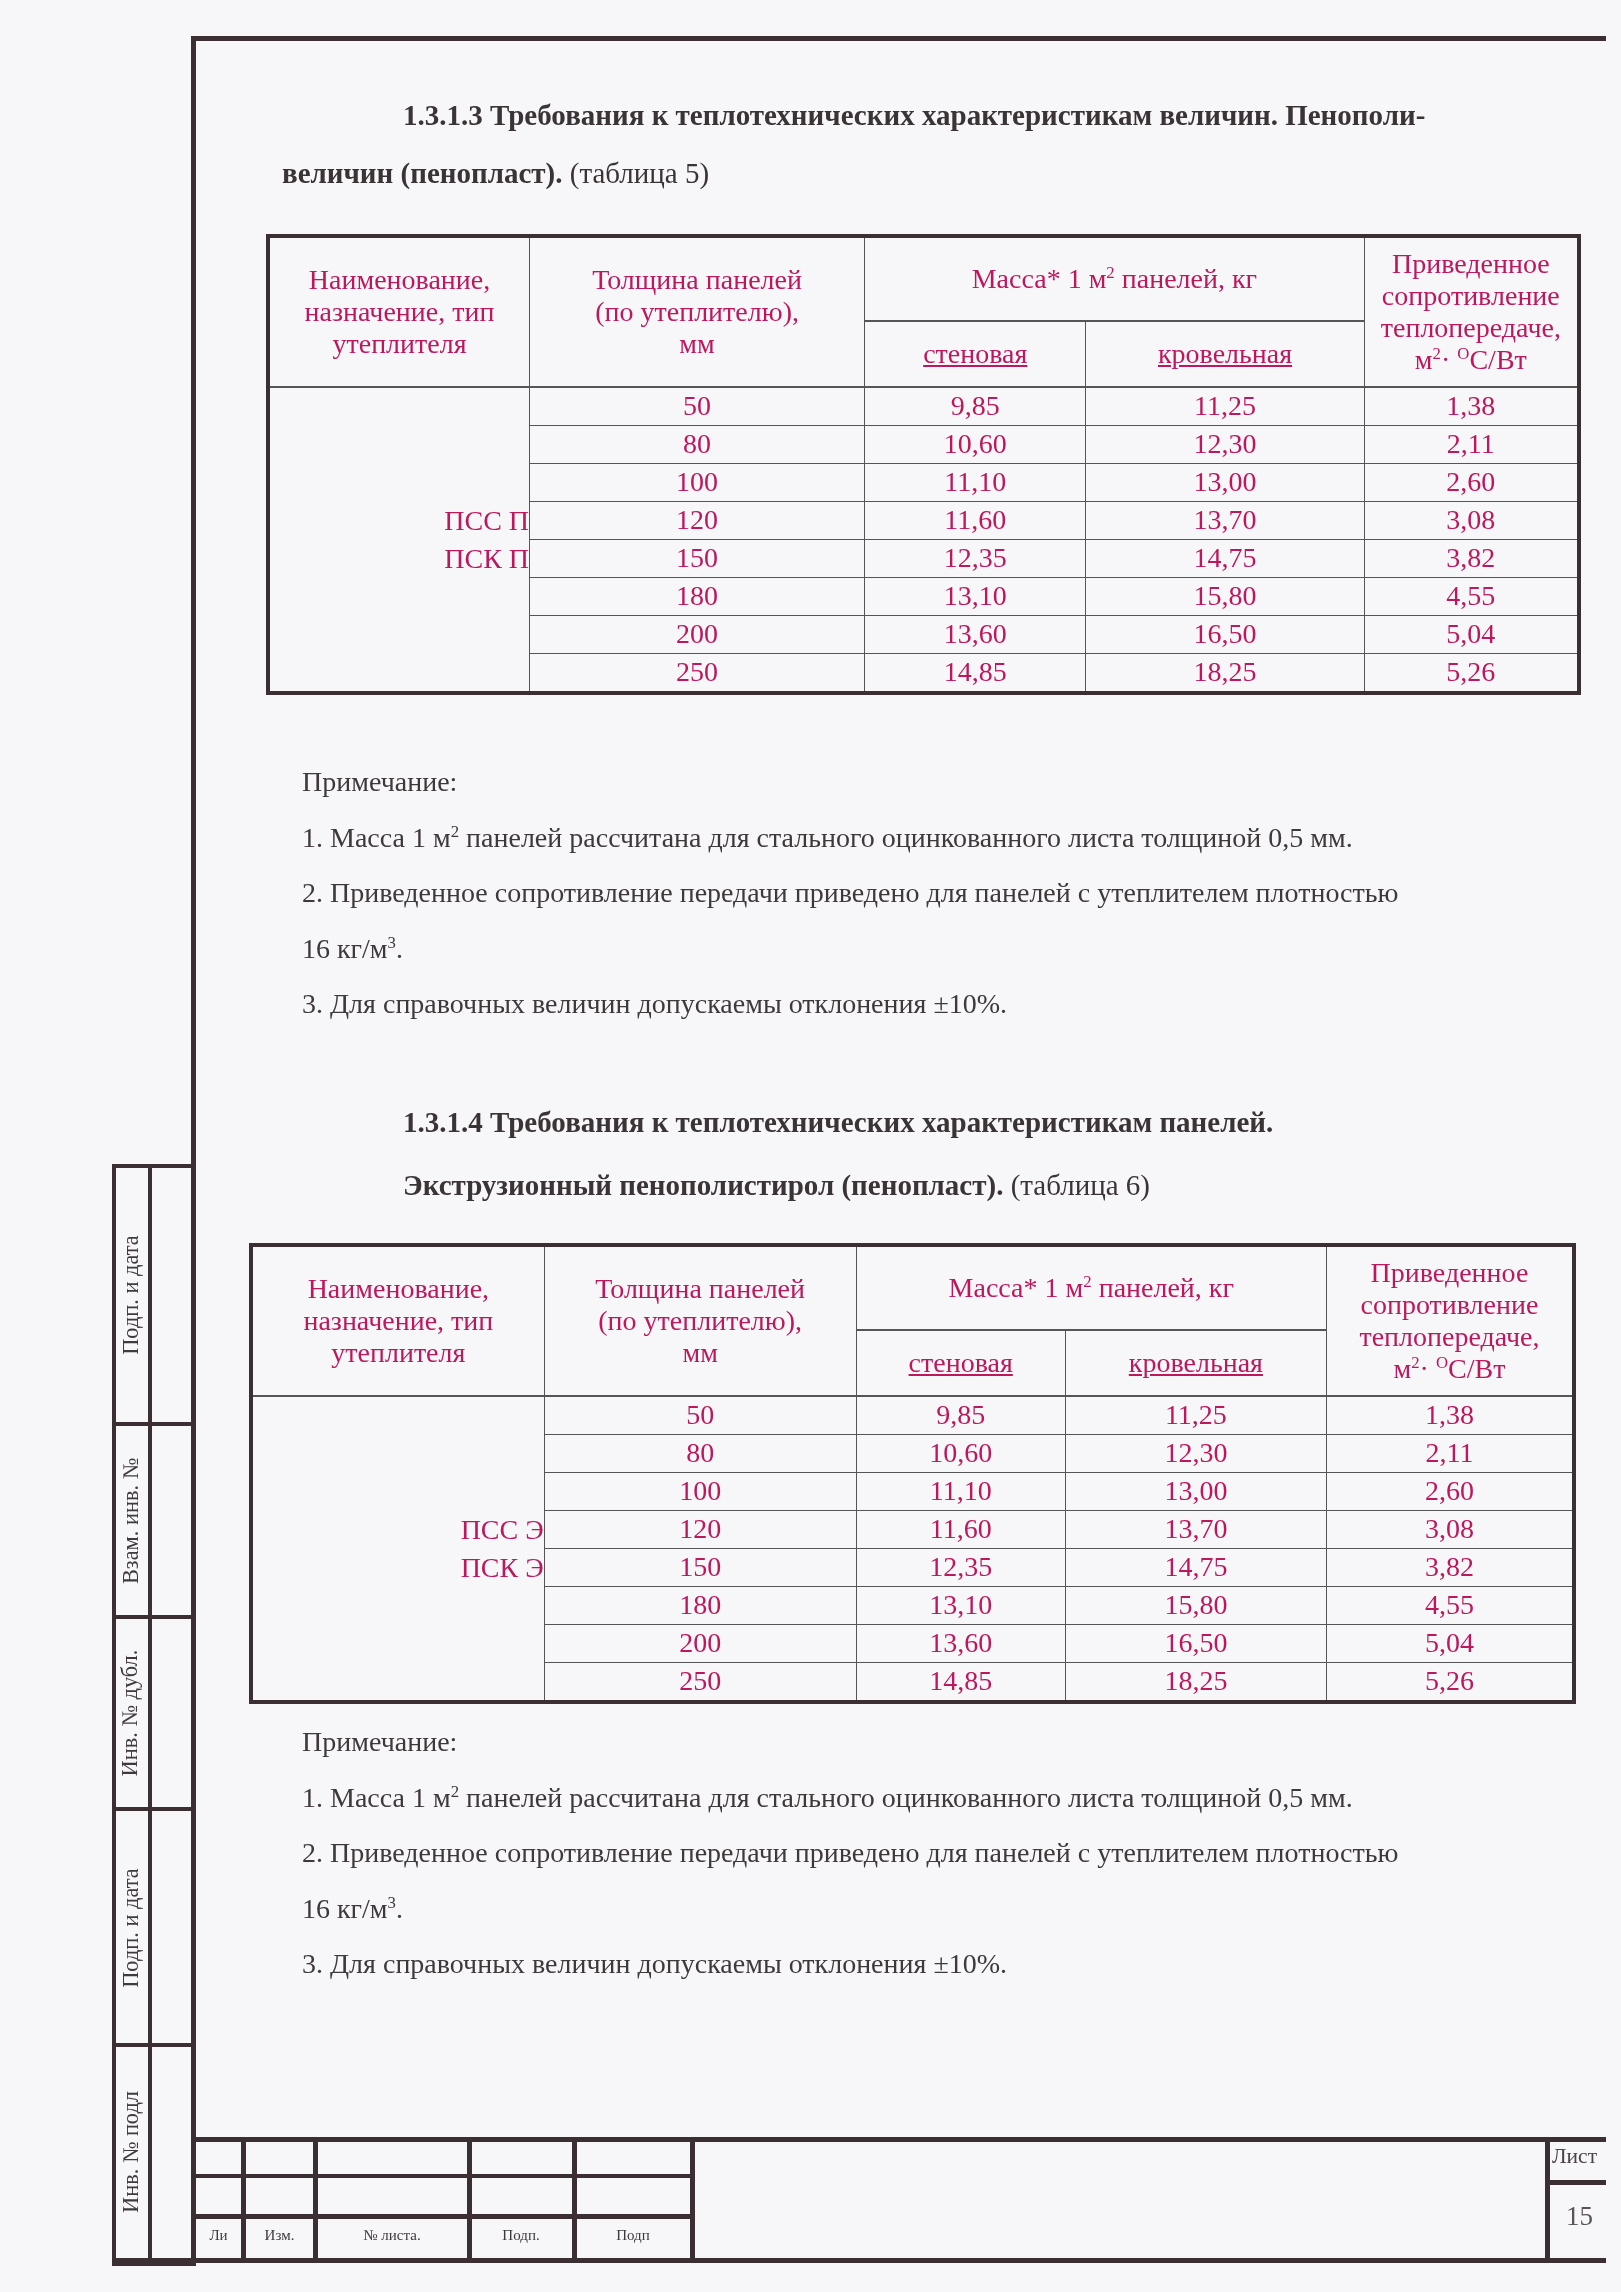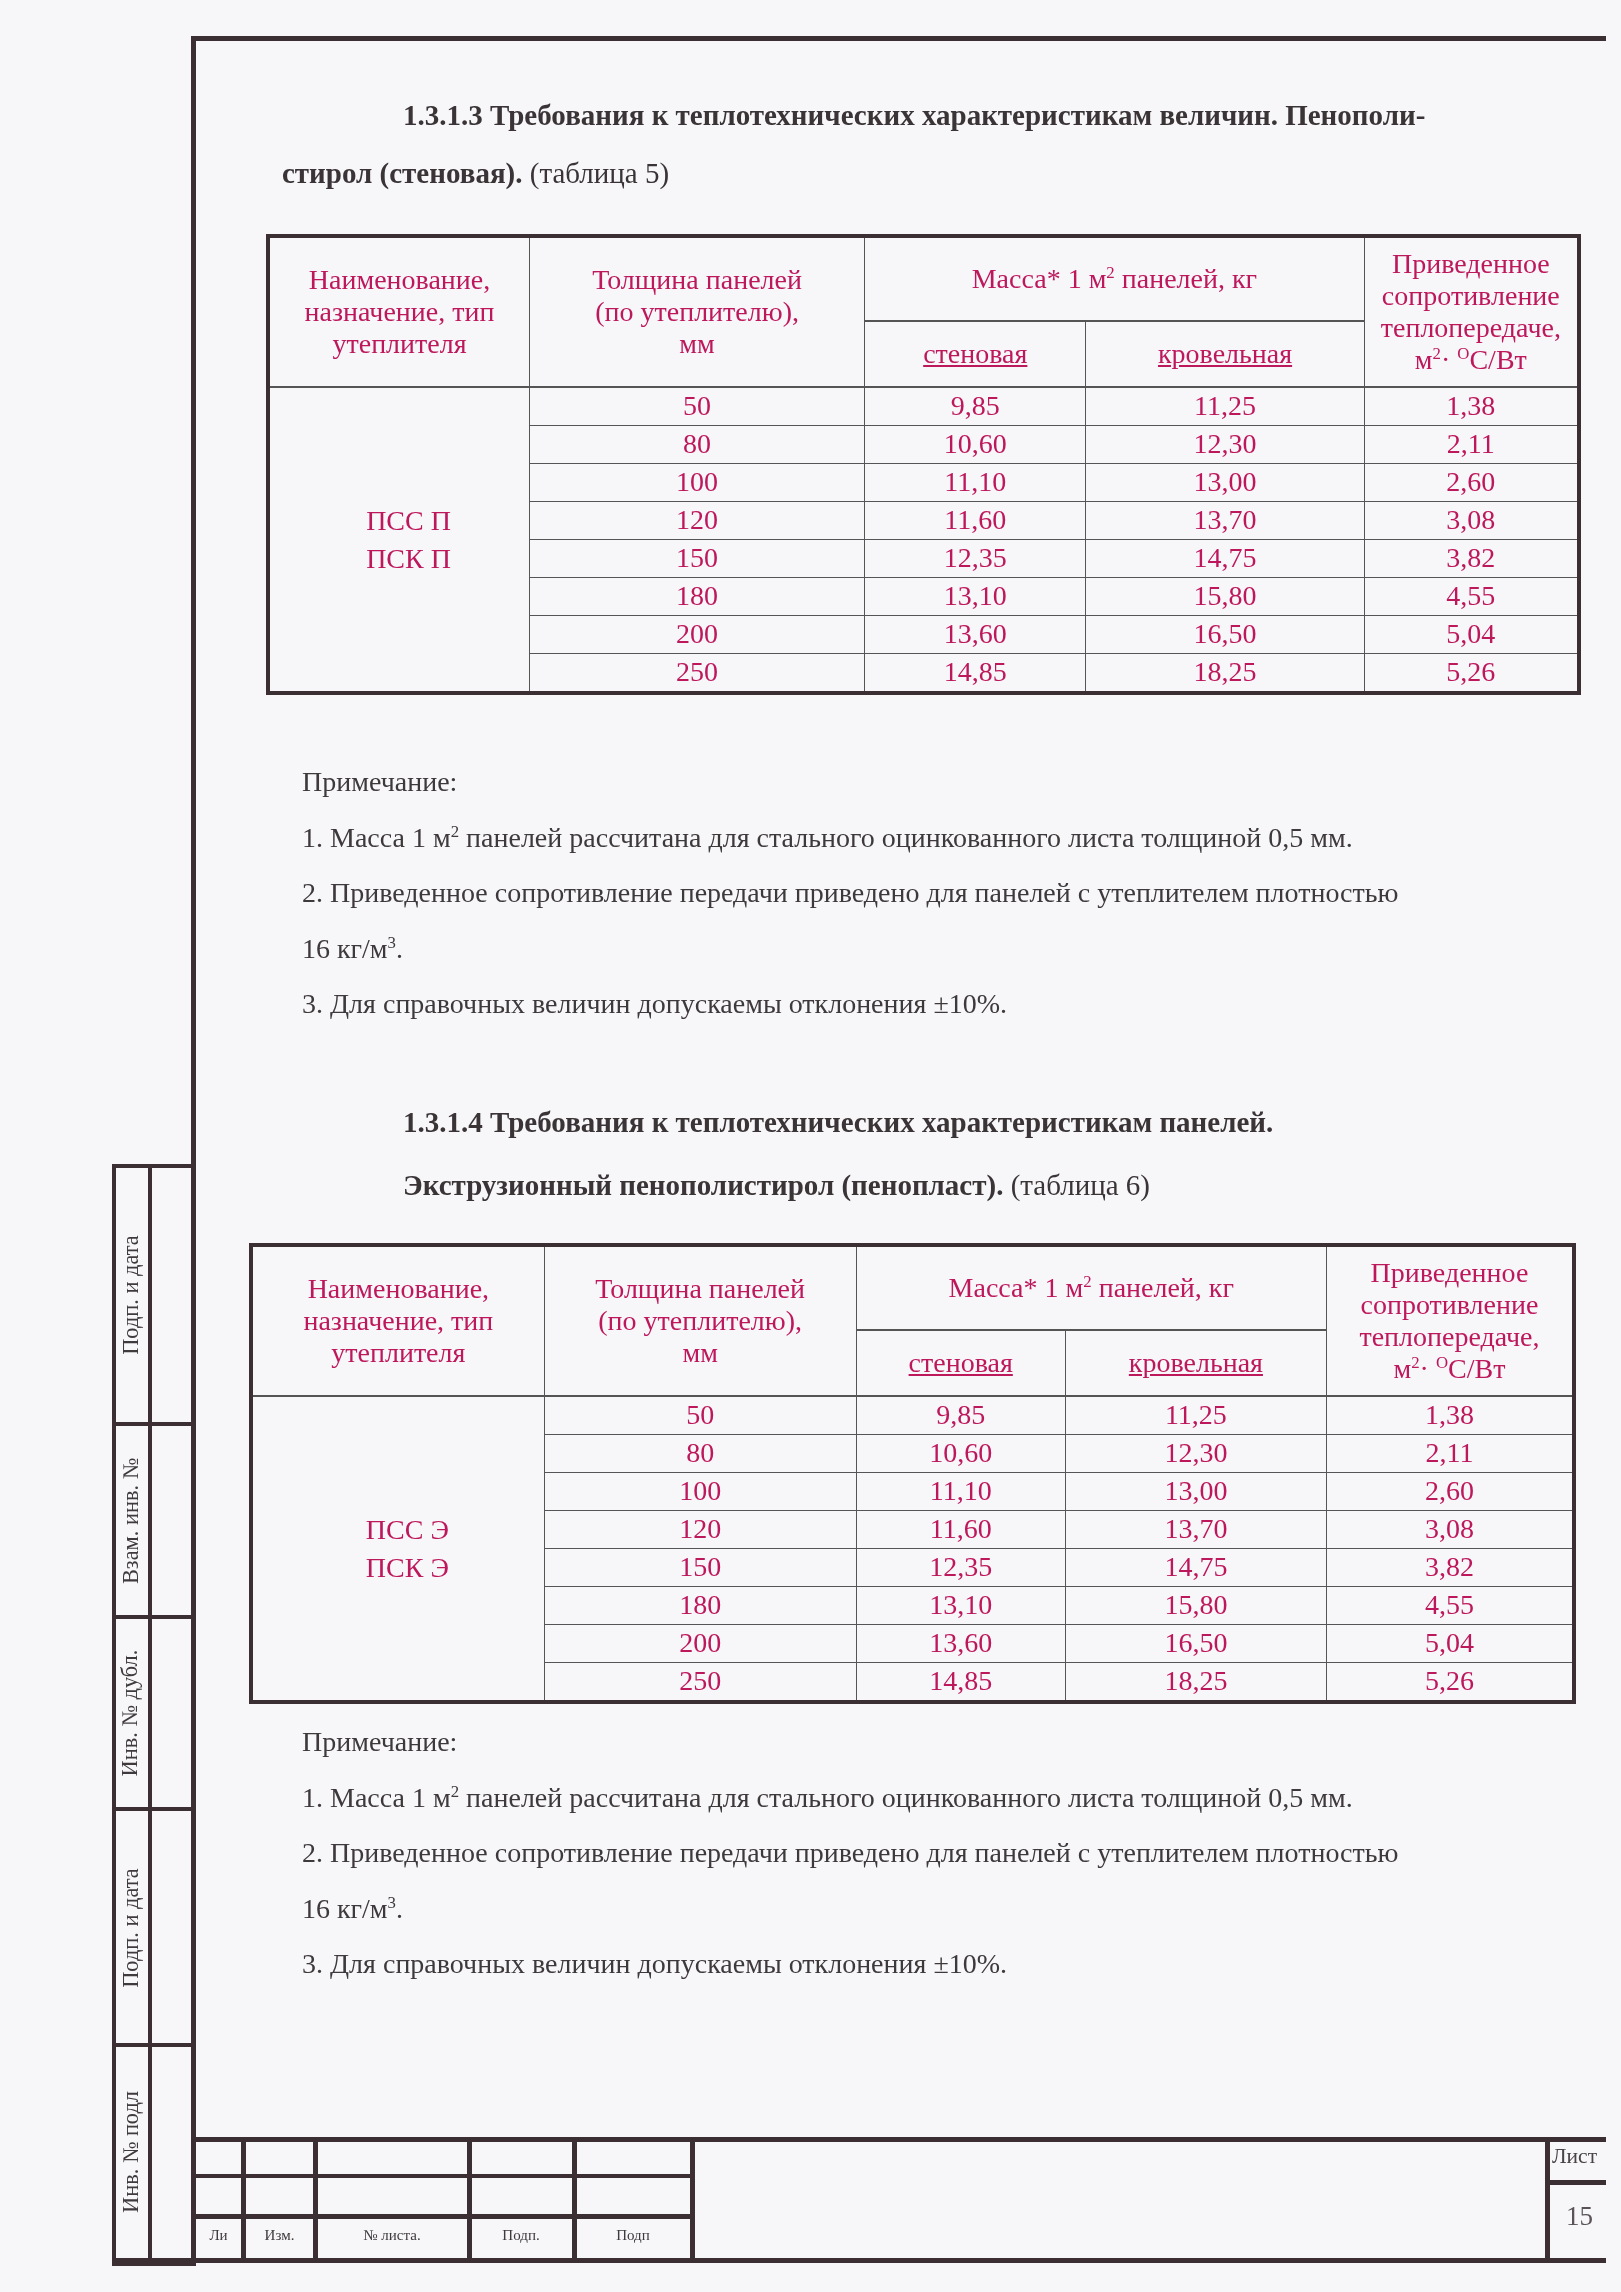--- a/index.html
+++ b/index.html
@@ -42,21 +42,21 @@
     table.spec td, table.spec th {
       border: 1.8px solid #555;
       font-weight: normal; text-align: center; padding: 0;
       line-height: 1.15;
     }
     table.spec thead tr.h1 th { height: 82px; }
     table.spec thead tr.h2 th { height: 64px; text-decoration: underline; }
     table.spec thead tr.h2 th { border-top: 2.7px solid #555; }
     table.spec tbody td { height: 37px; }
     table.spec tbody tr:first-child td { border-top: 2.7px solid #555; }
-    table.spec tbody tr td.type { text-align: center; padding-left: 18px; vertical-align: middle; line-height: 1.35; }
+    table.spec tbody tr td.type { text-align: right; padding-left: 18px; vertical-align: middle; line-height: 1.35; }
     sup { font-size: 0.6em; vertical-align: super; line-height: 0; }
 
     .notes { position: absolute; left: 287px; font-size: 28px; color: #3e393b; }
     .notes p { margin: 15px; white-space: nowrap; position: absolute; left: 0; }
 
     
     .tb { position: absolute; left: 191px; top: 2137px; width: 1415px; height: 125px; }
     .tb .hline { position: absolute; height: 4.5px; background: #3b2f33; }
     .tb .vline { position: absolute; width: 4.5px; background: #3b2f33; }
     .tb .lbl { position: absolute; font-size: 15px; color: #3f3a3c; text-align: center; }
@@ -69,21 +69,21 @@
 
 <div class="frame-top"></div>
 <div class="frame-left"></div>
 <div class="frame-bottom"></div>
 
 <div class="heading" style="left:403px; top:101px;">
   <b>1.3.1.3</b>
   <b>Требования к теплотехнических характеристикам величин. Пенополи-</b>
 </div>
 <div class="heading" style="left:282px; top:159px;">
-  <b>стирол (стеновая).</b>
+  <b>величин (пенопласт).</b>
   <span class="normal">(таблица 5)</span>
 </div>
 
 <table class="spec" id="t5" style="left:266px; top:222px; width:1315px;">
   <colgroup>
       <col style="width:262px">
       <col style="width:336px">
       <col style="width:222px">
       <col style="width:279px">
       <col style="width:215px">

